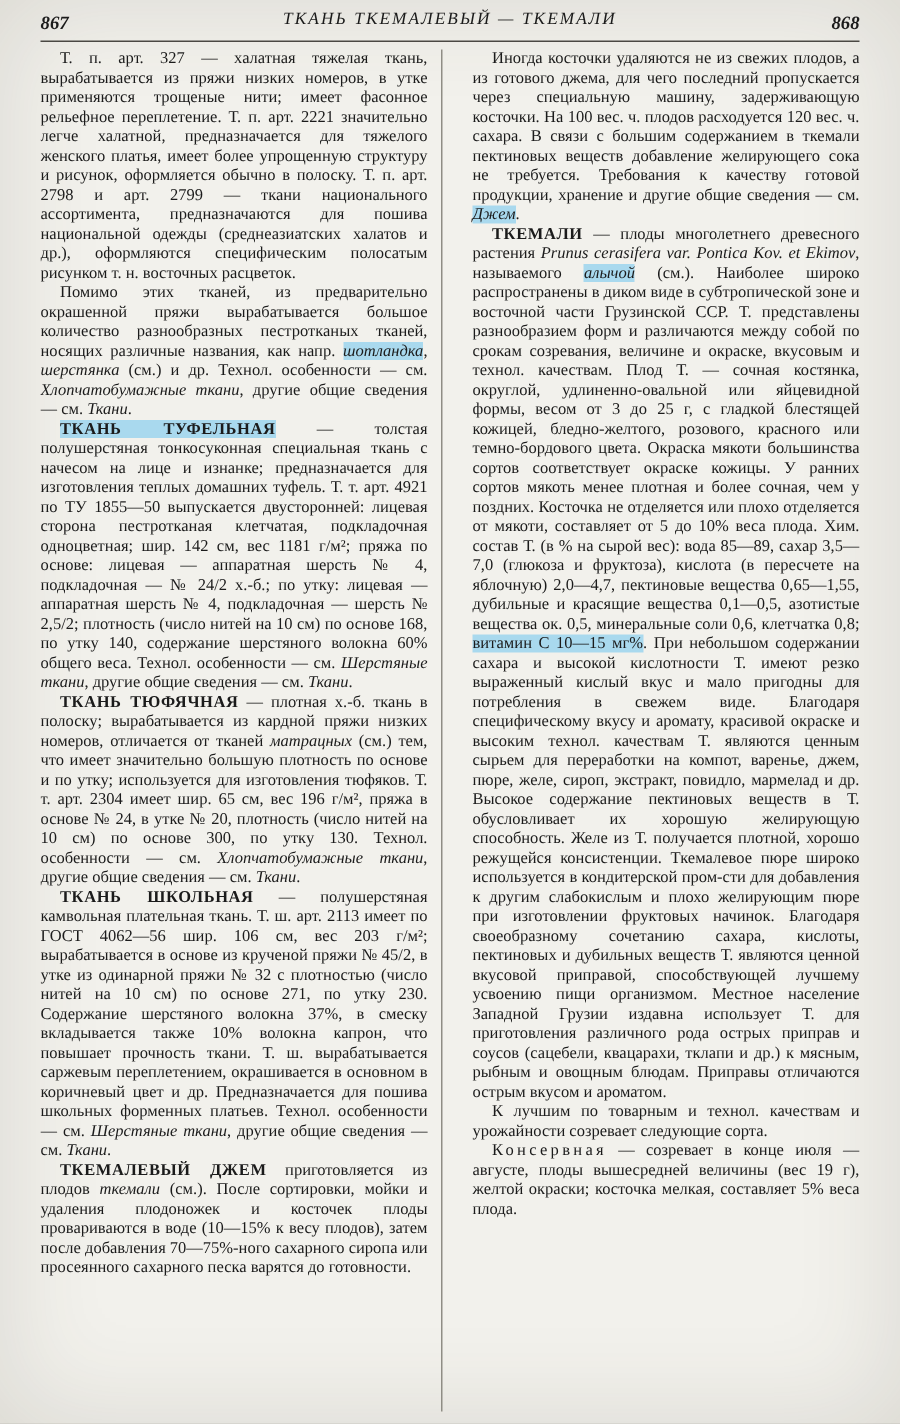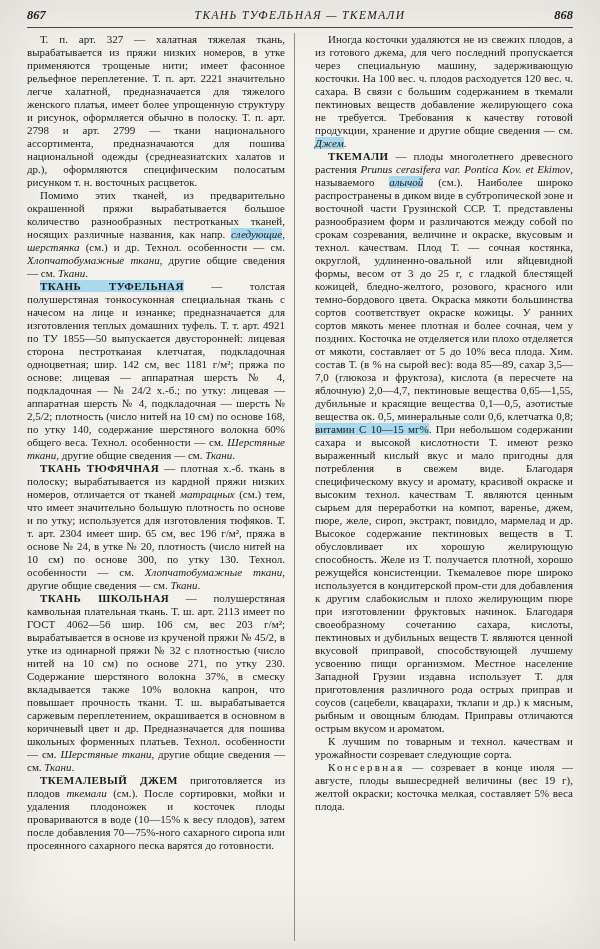--- a/index.html
+++ b/index.html
@@ -8,21 +8,21 @@
   .page{
     position:relative;width:600px;height:949px;
     background:var(--paper,#f2f1ec);
     color:var(--ink,#1b1b1b);
     font-family:"Liberation Serif","DejaVu Serif",serif;
     overflow:hidden;
     box-shadow:inset 0 0 70px rgba(70,62,48,.14);
   }
   .header{
     position:absolute;top:8px;left:27px;right:27px;
-    display:flex;justify-content:space-between;align-items:center;
+    display:flex;justify-content:space-between;align-items:flex-start;
   }
   .pagenum{font-weight:bold;font-style:italic;font-size:12.5px;}
   .running-title{
     font-style:italic;font-size:11.5px;letter-spacing:1.4px;white-space:nowrap;
     transform:translateY(-1px);
   }
   .header-rule{
     position:absolute;top:27px;left:27px;right:27px;height:1px;background:#4a4843;
   }
   .columns{
@@ -45,31 +45,31 @@
   .sp{letter-spacing:2.2px;}
   i{font-style:italic;}
 </style>
 </head>
 <body>
 
 <div class="page">
 
   <div class="header">
     <span class="pagenum">867</span>
-    <span class="running-title">ТКАНЬ ТУФЕЛЬНАЯ — ТКЕМАЛИ</span>
+    <span class="running-title">ТКАНЬ ТКЕМАЛЕВЫЙ — ТКЕМАЛИ</span>
     <span class="pagenum">868</span>
   </div>
 
   <div class="header-rule"></div>
 
   <div class="columns">
 
     <div class="col col-left" lang="ru">
       <p class="para"><span>Т. п. арт. 327 — халатная тяжелая ткань, вырабатывается из пряжи низких номеров, в утке применяются трощеные нити; имеет фасонное рельефное переплетение. Т. п. арт. 2221 значительно легче халатной, предназначается для тяжелого женского платья, имеет более упрощенную структуру и рисунок, оформляется обычно в полоску. Т. п. арт. 2798 и арт. 2799 — ткани национального ассортимента, предназначаются для пошива национальной одежды (среднеазиатских халатов и др.), оформляются специфическим полосатым рисунком т. н. восточных расцветок.</span></p>
-      <p class="para"><span>Помимо этих тканей, из предварительно окрашенной пряжи вырабатывается большое количество разнообразных пестротканых тканей, носящих различные названия, как напр. <span class="hl"><i>следующие</i></span>, <i>шерстянка</i> (см.) и др. Технол. особенности — см. <i>Хлопчатобумажные ткани</i>, другие общие сведения — см. <i>Ткани</i>.</span></p>
+      <p class="para"><span>Помимо этих тканей, из предварительно окрашенной пряжи вырабатывается большое количество разнообразных пестротканых тканей, носящих различные названия, как напр. <span class="hl"><i>шотландка</i></span>, <i>шерстянка</i> (см.) и др. Технол. особенности — см. <i>Хлопчатобумажные ткани</i>, другие общие сведения — см. <i>Ткани</i>.</span></p>
       <p class="para"><b class="lead"><span class="hl">ТКАНЬ ТУФЕЛЬНАЯ</span></b><span> — толстая полушерстяная тонкосуконная специальная ткань с начесом на лице и изнанке; предназначается для изготовления теплых домашних туфель. Т. т. арт. 4921 по ТУ 1855—50 выпускается двусторонней: лицевая сторона пестротканая клетчатая, подкладочная одноцветная; шир. 142 см, вес 1181 г/м²; пряжа по основе: лицевая — аппаратная шерсть № 4, подкладочная — № 24/2 х.-б.; по утку: лицевая — аппаратная шерсть № 4, подкладочная — шерсть № 2,5/2; плотность (число нитей на 10 см) по основе 168, по утку 140, содержание шерстяного волокна 60% общего веса. Технол. особенности — см. <i>Шерстяные ткани</i>, другие общие сведения — см. <i>Ткани</i>.</span></p>
       <p class="para"><b class="lead">ТКАНЬ ТЮФЯЧНАЯ</b><span> — плотная х.-б. ткань в полоску; вырабатывается из кардной пряжи низких номеров, отличается от тканей <i>матрацных</i> (см.) тем, что имеет значительно большую плотность по основе и по утку; используется для изготовления тюфяков. Т. т. арт. 2304 имеет шир. 65 см, вес 196 г/м², пряжа в основе № 24, в утке № 20, плотность (число нитей на 10 см) по основе 300, по утку 130. Технол. особенности — см. <i>Хлопчатобумажные ткани</i>, другие общие сведения — см. <i>Ткани</i>.</span></p>
       <p class="para"><b class="lead">ТКАНЬ ШКОЛЬНАЯ</b><span> — полушерстяная камвольная плательная ткань. Т. ш. арт. 2113 имеет по ГОСТ 4062—56 шир. 106 см, вес 203 г/м²; вырабатывается в основе из крученой пряжи № 45/2, в утке из одинарной пряжи № 32 с плотностью (число нитей на 10 см) по основе 271, по утку 230. Содержание шерстяного волокна 37%, в смеску вкладывается также 10% волокна капрон, что повышает прочность ткани. Т. ш. вырабатывается саржевым переплетением, окрашивается в основном в коричневый цвет и др. Предназначается для пошива школьных форменных платьев. Технол. особенности — см. <i>Шерстяные ткани</i>, другие общие сведения — см. <i>Ткани</i>.</span></p>
       <p class="para"><b class="lead">ТКЕМАЛЕВЫЙ ДЖЕМ</b><span> приготовляется из плодов <i>ткемали</i> (см.). После сортировки, мойки и удаления плодоножек и косточек плоды провариваются в воде (10—15% к весу плодов), затем после добавления 70—75%-ного сахарного сиропа или просеянного сахарного песка варятся до готовности.</span></p>
     </div>
 
     <div class="col-divider"></div>
 
     <div class="col col-right" lang="ru">
       <p class="para"><span>Иногда косточки удаляются не из свежих плодов, а из готового джема, для чего последний пропускается через специальную машину, задерживающую косточки. На 100 вес. ч. плодов расходуется 120 вес. ч. сахара. В связи с большим содержанием в ткемали пектиновых веществ добавление желирующего сока не требуется. Требования к качеству готовой продукции, хранение и другие общие сведения — см. <span class="hl"><i>Джем</i></span>.</span></p>

